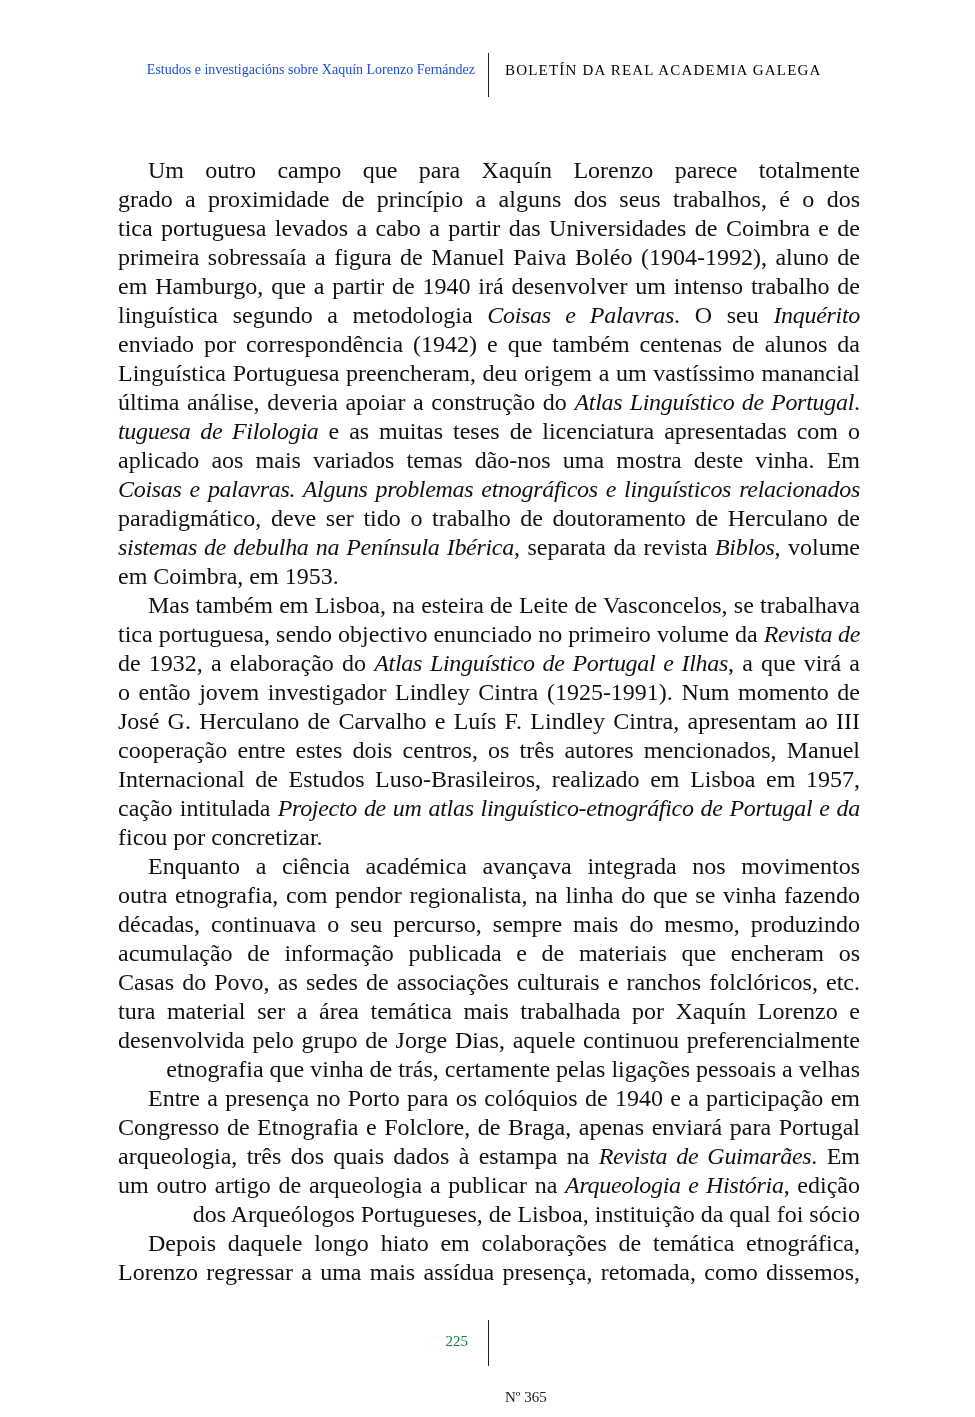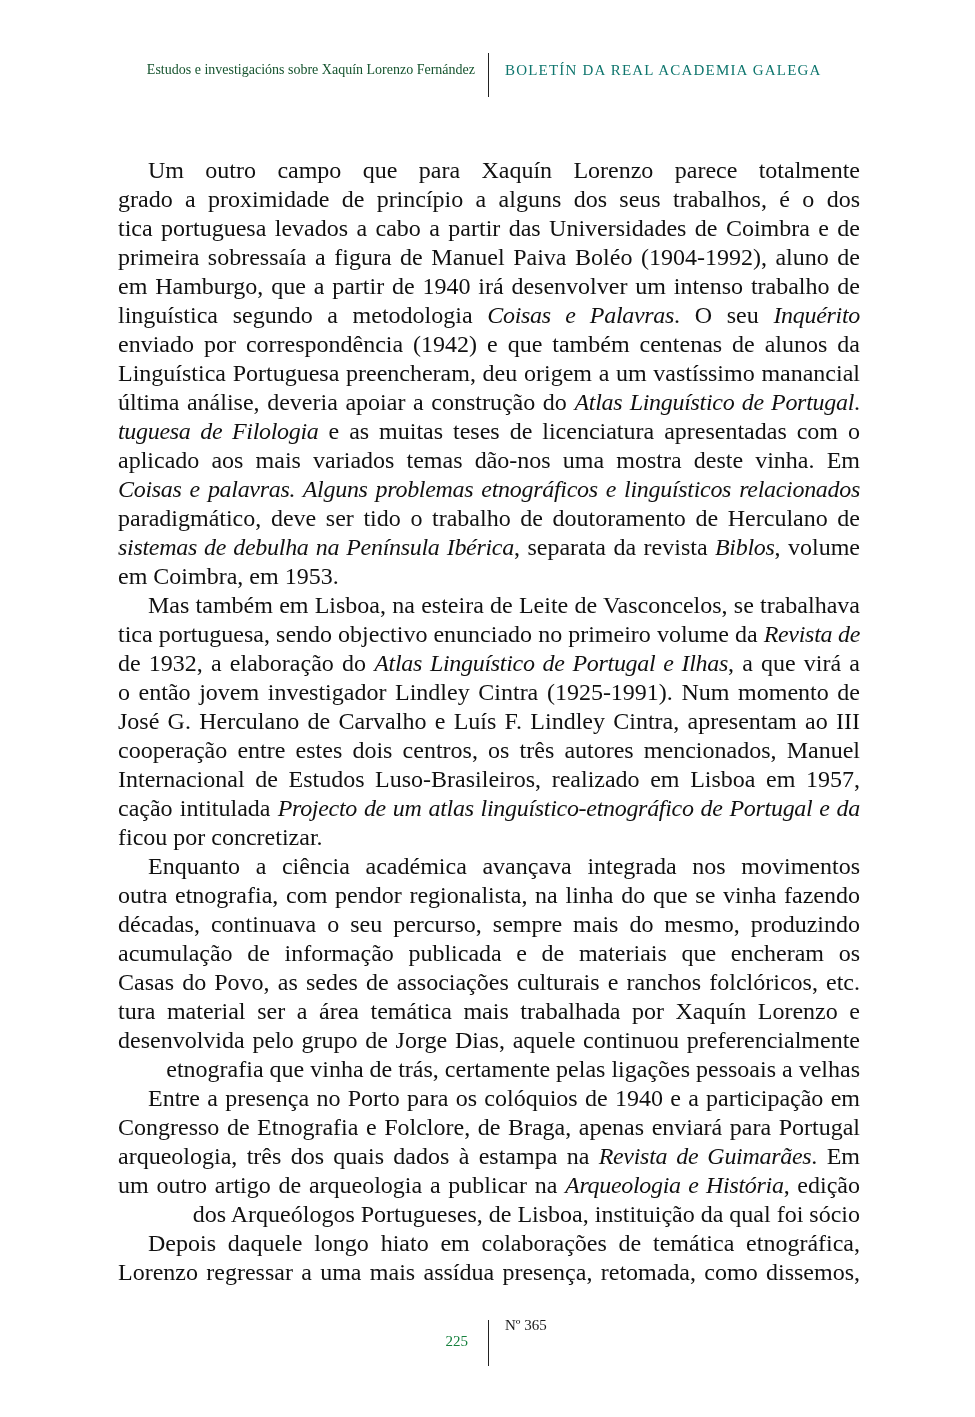--- a/index.html
+++ b/index.html
@@ -18,39 +18,39 @@
   }
   
   .header-left {
     position: absolute;
     top: 60px;
     right: 500px;
     width: 420px;
     text-align: right;
     font-size: 14px;
     line-height: 20px;
-    color: #14532d;
+    color: #1d4ed8;
     white-space: nowrap;
   }
   .header-divider {
     position: absolute;
     left: 488px;
     top: 53px;
     width: 1px;
     height: 44px;
     background: #222222;
   }
   .header-right {
     position: absolute;
     top: 59px;
     left: 505px;
     font-size: 15px;
     line-height: 22px;
     letter-spacing: 1.2px;
-    color: #0f766e;
+    color: #000000;
     white-space: nowrap;
   }
   
   .text-column {
     position: absolute;
     left: 118px;
     top: 156px;
     width: 742px;
   }
   .para { margin: 0; padding: 0; }
@@ -86,21 +86,21 @@
   .footer-divider {
     position: absolute;
     left: 488px;
     top: 1320px;
     width: 1px;
     height: 46px;
     background: #222222;
   }
   .footer-issue {
     position: absolute;
-    top: 1314px;
+    top: 1386px;
     left: 505px;
     font-size: 15px;
     line-height: 22px;
     color: #1a1a1a;
     white-space: nowrap;
   }
 </style>
 </head>
 <body>
 

